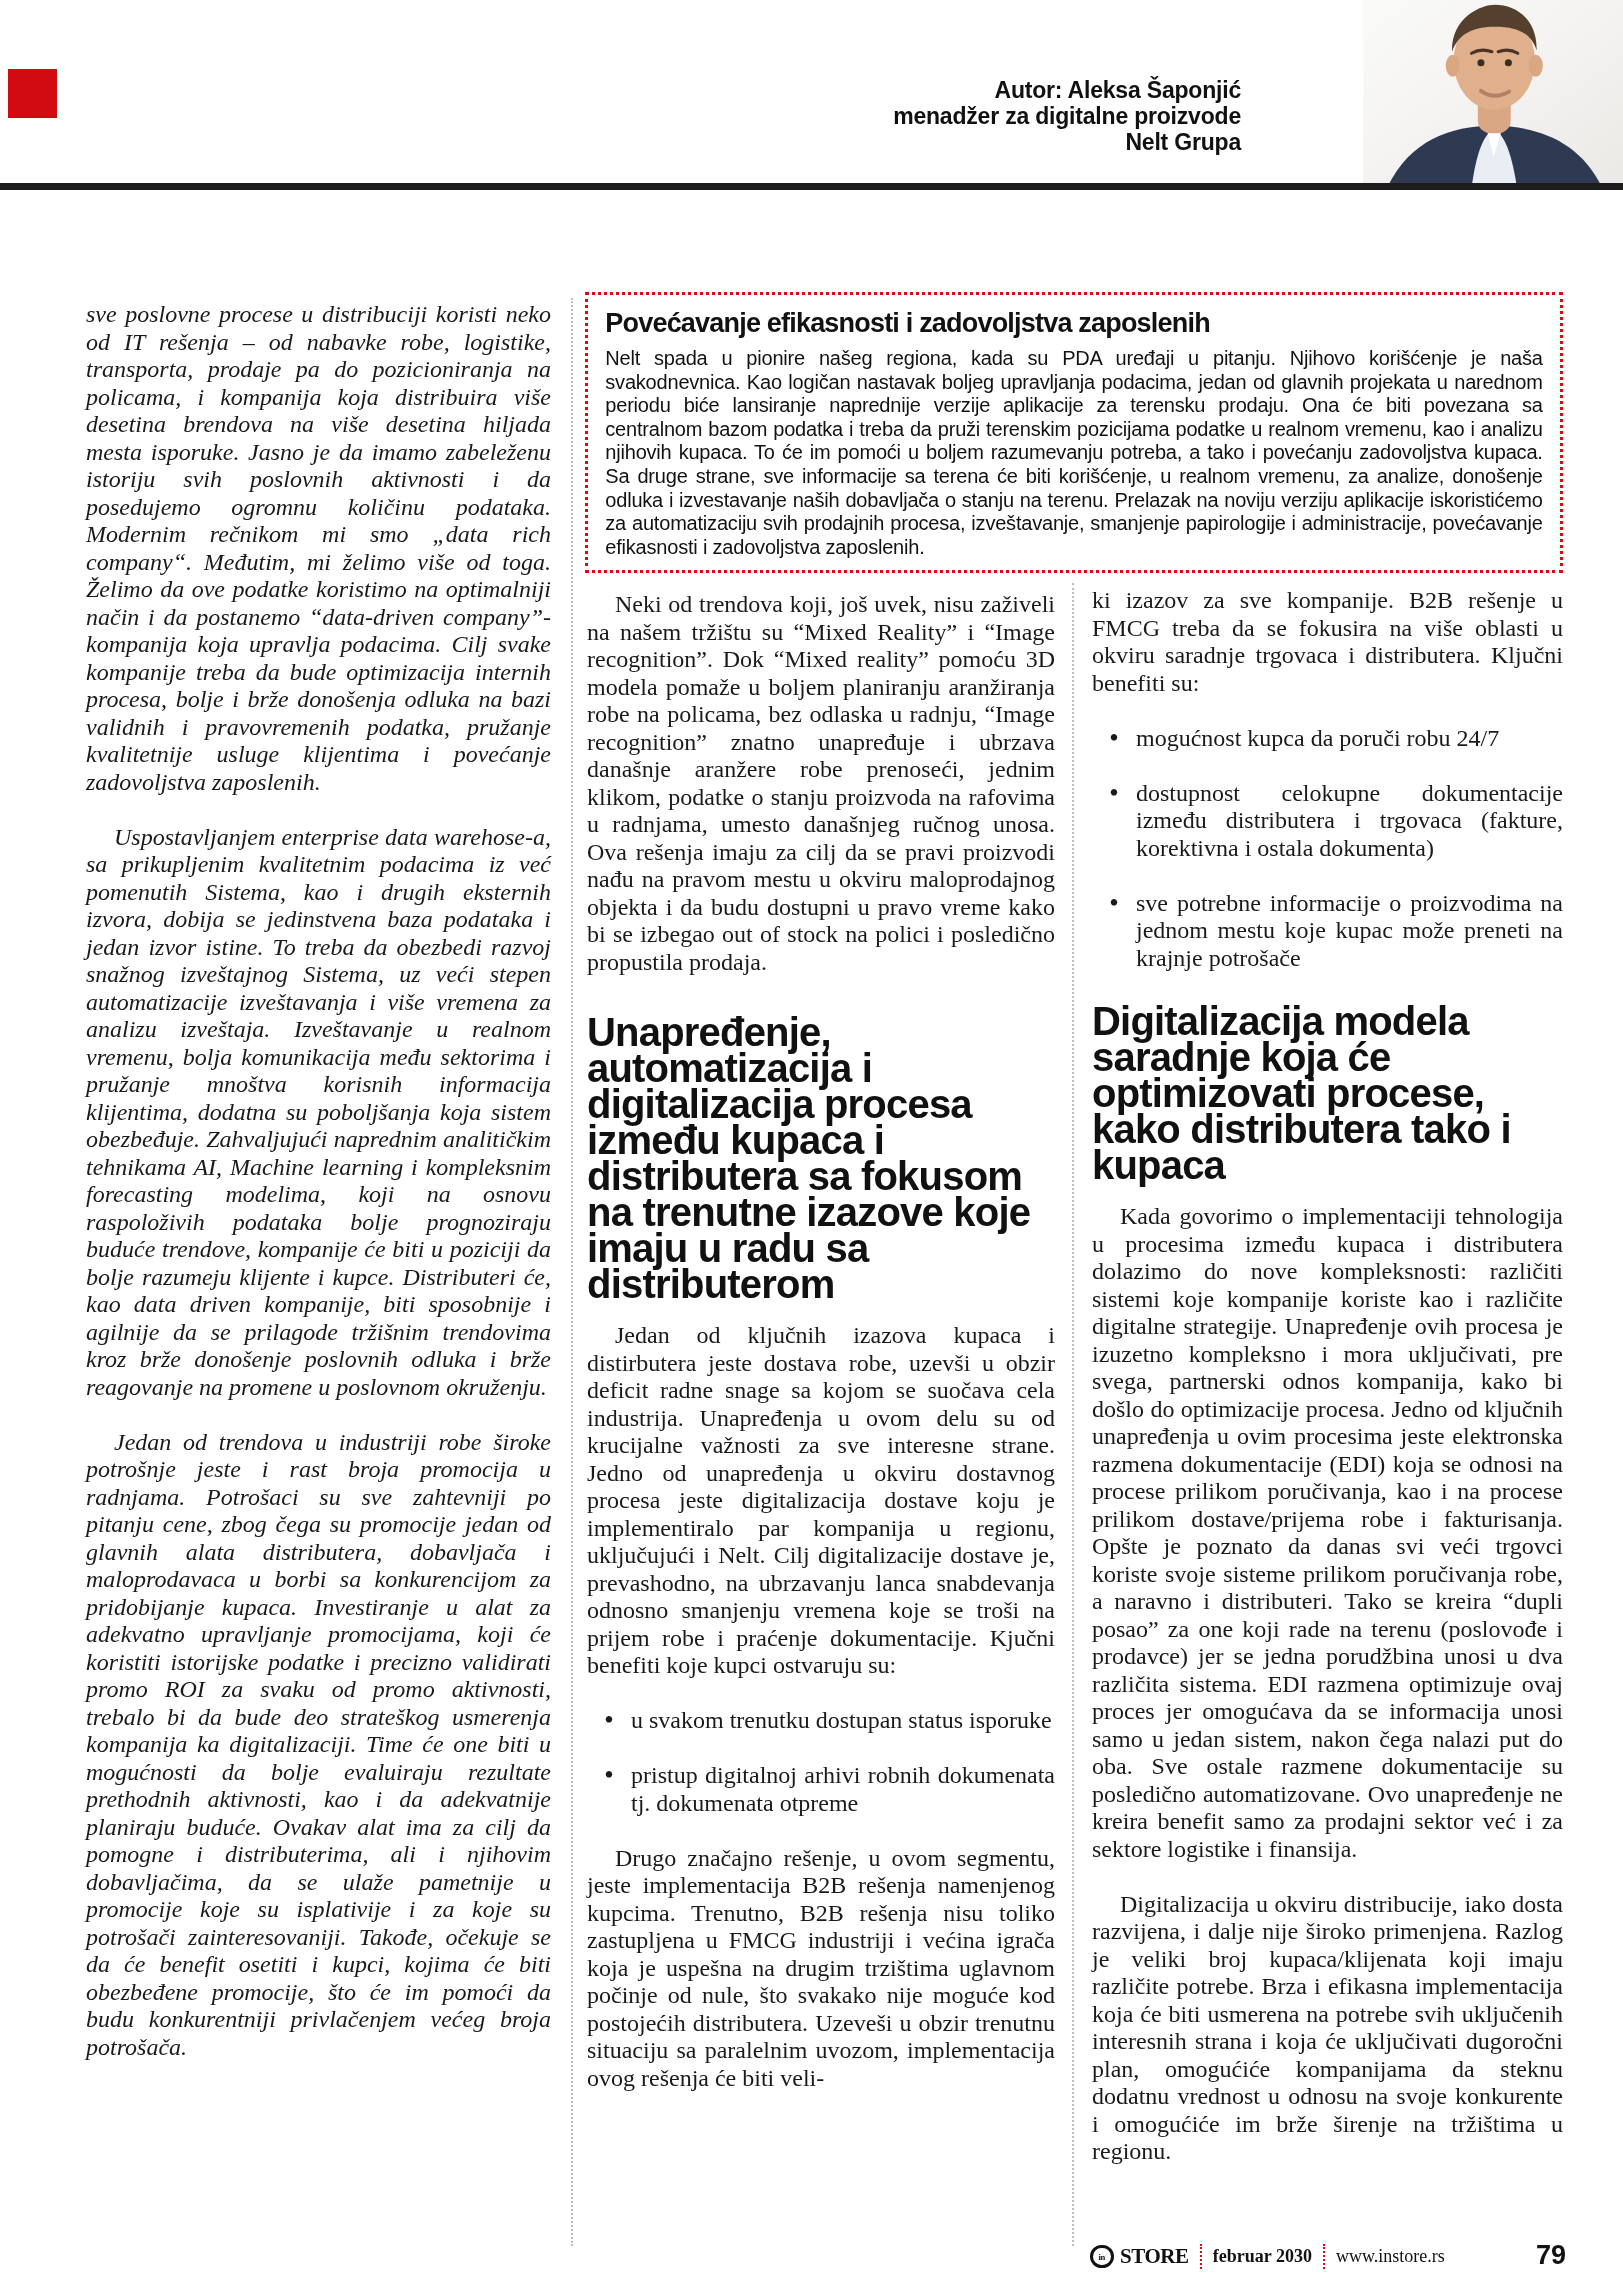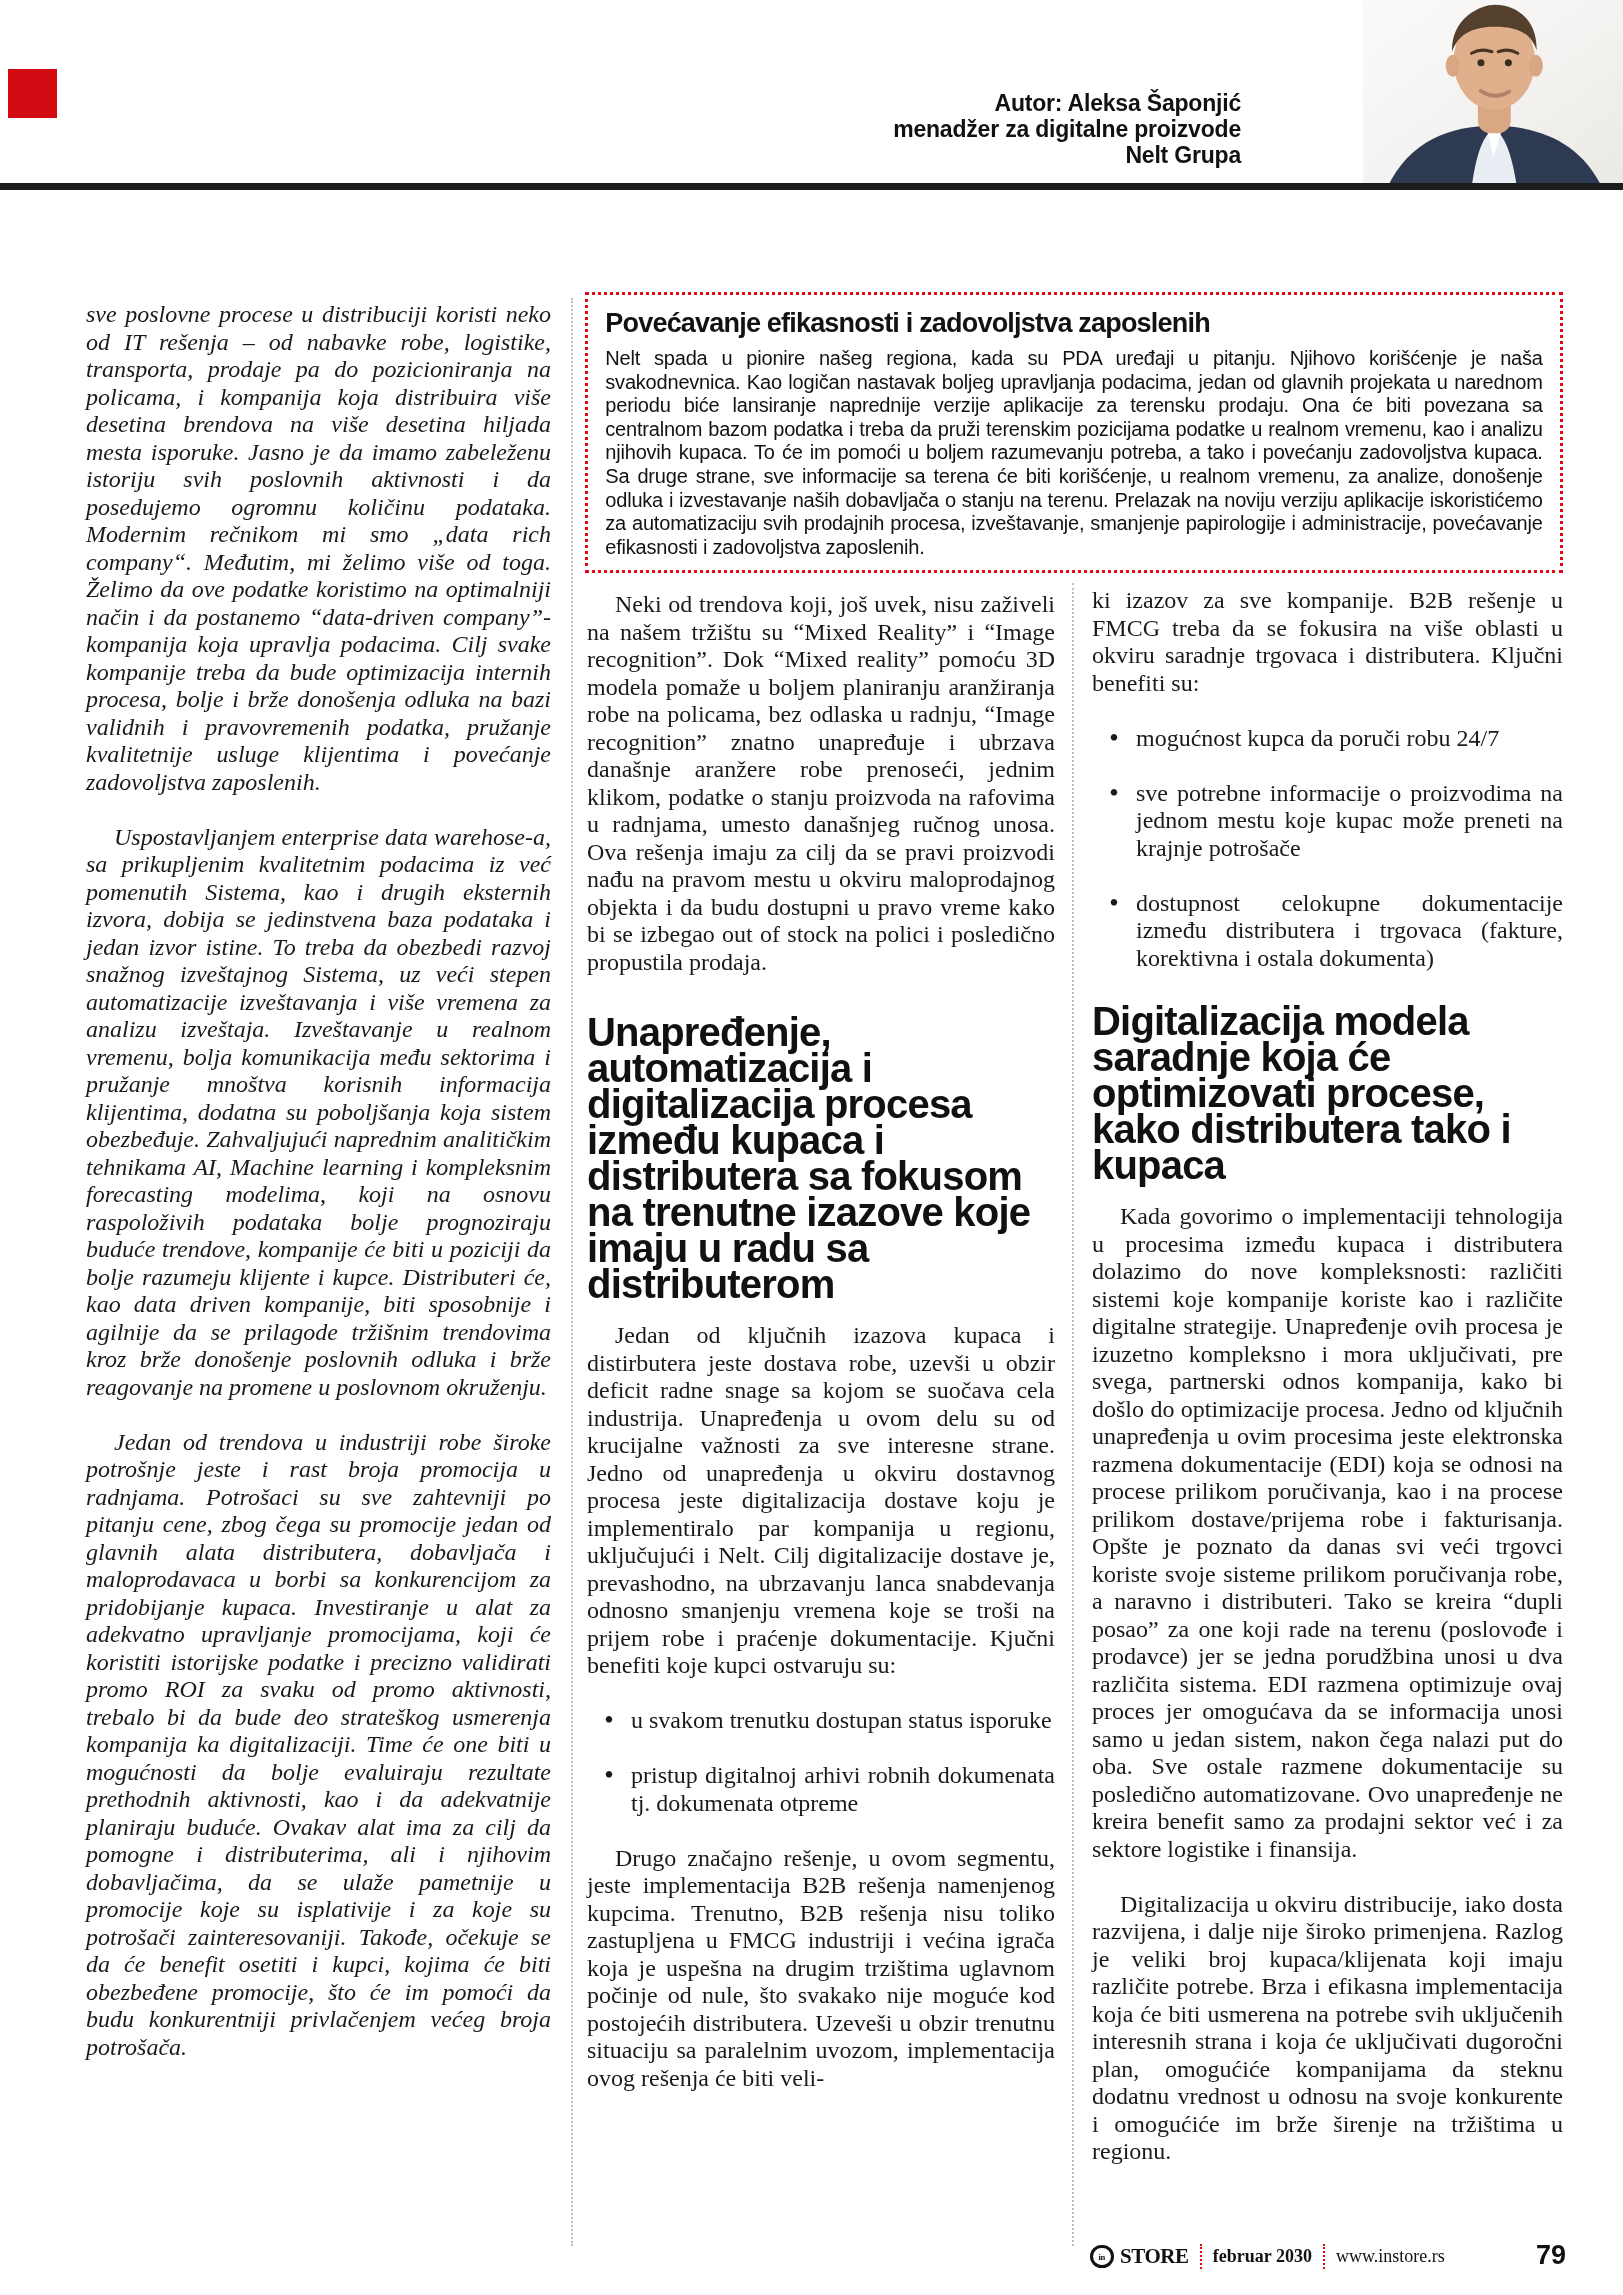--- a/index.html
+++ b/index.html
@@ -1,21 +1,21 @@
 <!DOCTYPE html>
 <html style="font-size:12.6px"><head>
 <meta charset="utf-8">
 <style>
   html,body{margin:0;padding:0;background:#ffffff;}
   #page{position:relative;width:1623px;height:2295px;background:#ffffff;overflow:hidden;
         font-family:"Liberation Serif", serif;color:#1a1a1a;}
 
   
   .red-square{position:absolute;left:7.9px;top:69px;width:49px;height:49px;background:#d20a11;}
-  .author-block{position:absolute;left:707px;top:90px;width:534px;text-align:right;
+  .author-block{position:absolute;left:707px;top:77px;width:534px;text-align:right;
                 font-family:"Liberation Sans", sans-serif;font-weight:bold;
                 font-size:23px;line-height:26px;color:#111;letter-spacing:-0.2px;}
   .portrait{position:absolute;left:1363px;top:0;width:261px;height:188px;overflow:hidden;}
   .header-rule{position:absolute;left:0;top:183px;width:1623px;height:7px;background:#1c1c1c;z-index:5;}
 
   
   .hl-box{position:absolute;left:585px;top:292px;width:978px;height:281px;box-sizing:border-box;
           border:3.1px dotted #e30613;padding:9.4px 17.3px 11px 17.3px;background:#fff;}
   .hl-title{font-family:"Liberation Sans", sans-serif;font-weight:bold;font-size:27px;
             line-height:38px;color:#121212;letter-spacing:-0.8px;margin:0 0 4.7px 0;}
@@ -122,22 +122,22 @@
       <li>u svakom trenutku dostupan status isporuke</li>
       <li>pristup digitalnoj arhivi robnih dokumenata tj. dokumenata otpreme</li>
     </ul>
     <p class="indent">Drugo značajno rešenje, u ovom segmentu, jeste implementacija B2B rešenja namenjenog kupcima. Trenutno, B2B rešenja nisu toliko zastupljena u FMCG industriji i većina igrača koja je uspešna na drugim trzištima uglavnom počinje od nule, što svakako nije moguće kod postojećih distributera. Uzeveši u obzir trenutnu situaciju sa paralelnim uvozom, implementacija ovog rešenja će biti veli-</p>
   </div>
 
   <div class="col" style="left:1092px;top:587px;width:471px;">
     <p>ki izazov za sve kompanije. B2B rešenje u FMCG treba da se fokusira na više oblasti u okviru saradnje trgovaca i distributera. Ključni benefiti su:</p>
     <ul class="benefits">
       <li>mogućnost kupca da poruči robu 24/7</li>
+      <li>dostupnost celokupne dokumentacije između distributera i trgovaca (fakture, korektivna i ostala dokumenta)</li>
       <li>sve potrebne informacije o proizvodima na jednom mestu koje kupac može preneti na krajnje potrošače</li>
-      <li>dostupnost celokupne dokumentacije između distributera i trgovaca (fakture, korektivna i ostala dokumenta)</li>
     </ul>
     <h3 class="subhead" style="margin-top:31px;">Digitalizacija modela saradnje koja će optimizovati procese, kako distributera tako i kupaca</h3>
     <p class="indent">Kada govorimo o implementaciji tehnologija u procesima između kupaca i distributera dolazimo do nove kompleksnosti: različiti sistemi koje kompanije koriste kao i različite digitalne strategije. Unapređenje ovih procesa je izuzetno kompleksno i mora uključivati, pre svega, partnerski odnos kompanija, kako bi došlo do optimizacije procesa. Jedno od ključnih unapređenja u ovim procesima jeste elektronska razmena dokumentacije (EDI) koja se odnosi na procese prilikom poručivanja, kao i na procese prilikom dostave/prijema robe i fakturisanja. Opšte je poznato da danas svi veći trgovci koriste svoje sisteme prilikom poručivanja robe, a naravno i distributeri. Tako se kreira “dupli posao” za one koji rade na terenu (poslovođe i prodavce) jer se jedna porudžbina unosi u dva različita sistema. EDI razmena optimizuje ovaj proces jer omogućava da se informacija unosi samo u jedan sistem, nakon čega nalazi put do oba. Sve ostale razmene dokumentacije su posledično automatizovane. Ovo unapređenje ne kreira benefit samo za prodajni sektor već i za sektore logistike i finansija.</p>
     <p class="gap indent">Digitalizacija u okviru distribucije, iako dosta razvijena, i dalje nije široko primenjena. Razlog je veliki broj kupaca/klijenata koji imaju različite potrebe. Brza i efikasna implementacija koja će biti usmerena na potrebe svih uključenih interesnih strana i koja će uključivati dugoročni plan, omogućiće kompanijama da steknu dodatnu vrednost u odnosu na svoje konkurente i omogućiće im brže širenje na tržištima u regionu.</p>
   </div>
 
   <div class="footer">
     <span class="brand-wrap">
       <span class="brand-icon">in</span>
       <span class="brand-name">STORE</span>

